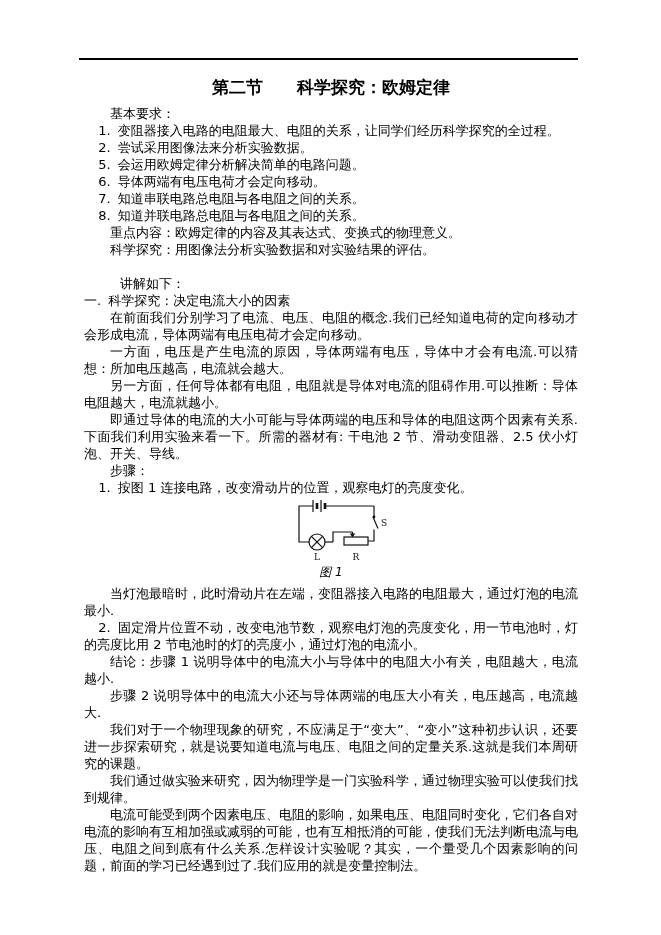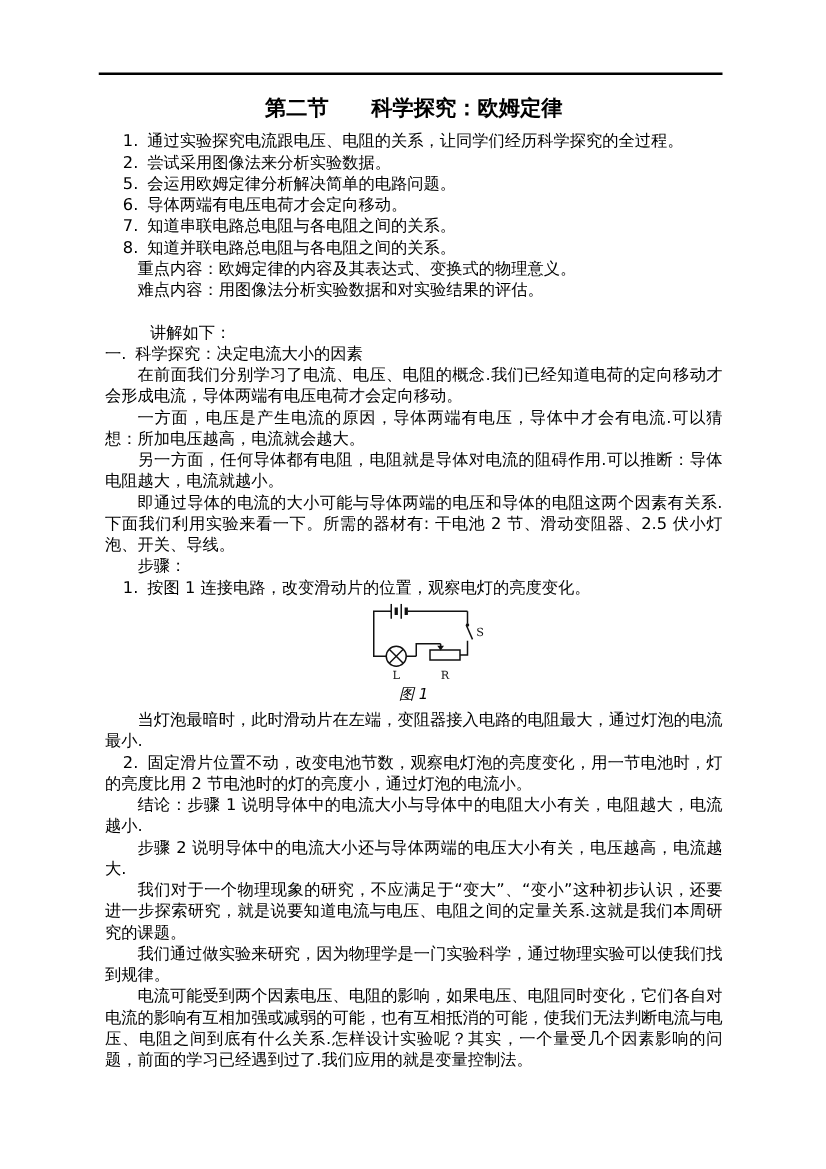--- a/index.html
+++ b/index.html
@@ -67,30 +67,31 @@
 </head>
 <body>
 
 <div class="sheet">
   <div class="top-rule"></div>
 
   <div class="content">
 
     <h1 class="title">第二节　　科学探究：欧姆定律</h1>
 
+    <p class="para indent2">基本要求：</p>
 
-    <p class="para numitem"><span class="num">1.</span><span>通过实验探究电流跟电压、电阻的关系，让同学们经历科学探究的全过程。</span></p>
+    <p class="para numitem"><span class="num">1.</span><span>变阻器接入电路的电阻最大、电阻的关系，让同学们经历科学探究的全过程。</span></p>
     <p class="para numitem"><span class="num">2.</span><span>尝试采用图像法来分析实验数据。</span></p>
     <p class="para numitem"><span class="num">5.</span><span>会运用欧姆定律分析解决简单的电路问题。</span></p>
     <p class="para numitem"><span class="num">6.</span><span>导体两端有电压电荷才会定向移动。</span></p>
     <p class="para numitem"><span class="num">7.</span><span>知道串联电路总电阻与各电阻之间的关系。</span></p>
     <p class="para numitem"><span class="num">8.</span><span>知道并联电路总电阻与各电阻之间的关系。</span></p>
 
     <p class="para indent2">重点内容：欧姆定律的内容及其表达式、变换式的物理意义。</p>
-    <p class="para indent2">难点内容：用图像法分析实验数据和对实验结果的评估。</p>
+    <p class="para indent2">科学探究：用图像法分析实验数据和对实验结果的评估。</p>
 
     <p class="para gap-top">讲解如下：</p>
 
     <p class="para"><span class="num">一.</span><span>科学探究：决定电流大小的因素</span></p>
 
     <p class="para indent2">在前面我们分别学习了电流、电压、电阻的概念.我们已经知道电荷的定向移动才会形成电流，导体两端有电压电荷才会定向移动。</p>
     <p class="para indent2">一方面，电压是产生电流的原因，导体两端有电压，导体中才会有电流.可以猜想：所加电压越高，电流就会越大。</p>
     <p class="para indent2">另一方面，任何导体都有电阻，电阻就是导体对电流的阻碍作用.可以推断：导体电阻越大，电流就越小。</p>
     <p class="para indent2">即通过导体的电流的大小可能与导体两端的电压和导体的电阻这两个因素有关系. 下面我们利用实验来看一下。所需的器材有: 干电池 2 节、滑动变阻器、2.5 伏小灯泡、开关、导线。</p>
 

